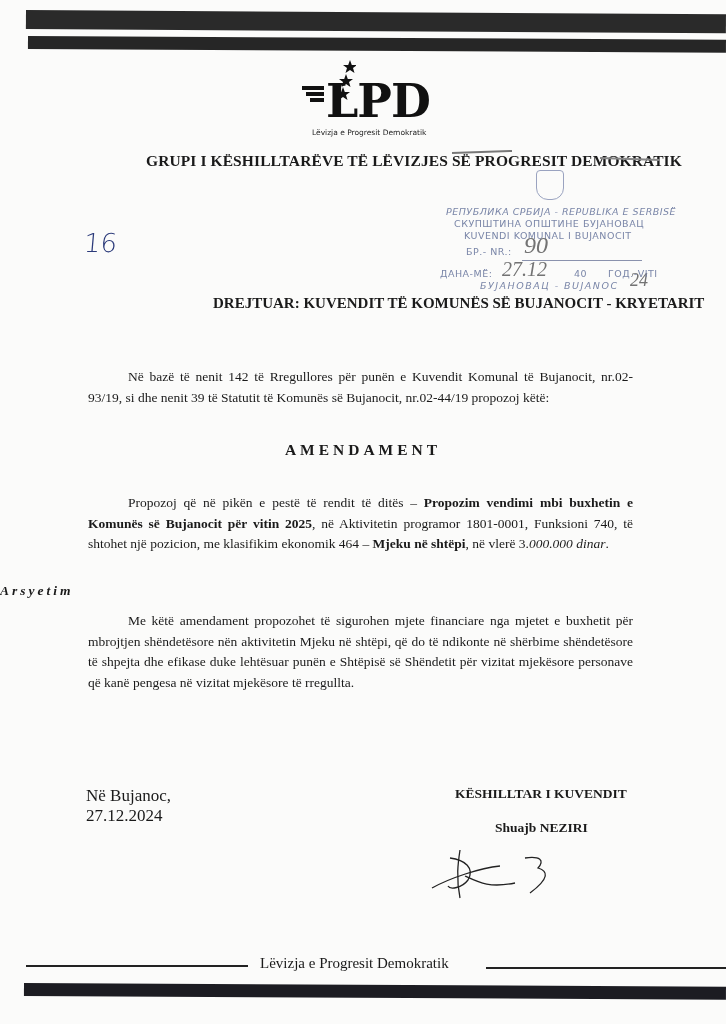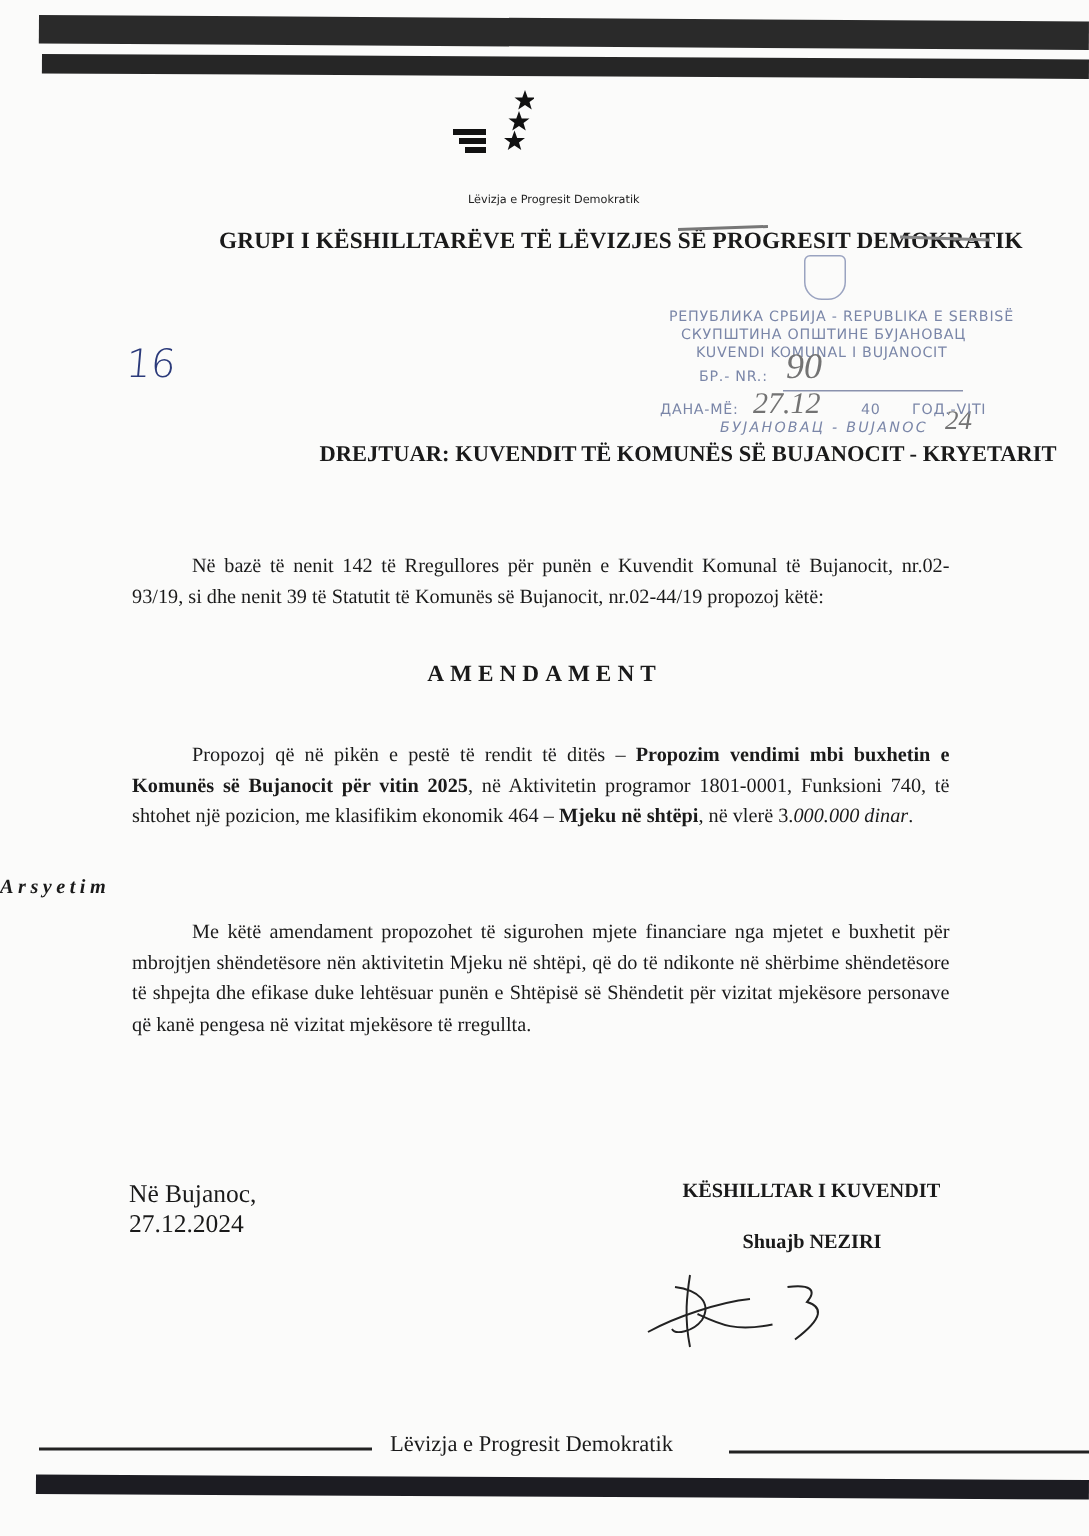--- a/index.html
+++ b/index.html
@@ -55,32 +55,33 @@
   <svg class="logo-stars" viewBox="0 0 20 48">
     <polygon points="14,0 15.8,5 21,5 17,8 18.5,13 14,10 9.5,13 11,8 7,5 12.2,5" fill="#111"></polygon>
     <polygon points="10,14 11.8,19 17,19 13,22 14.5,27 10,24 5.5,27 7,22 3,19 8.2,19" fill="#111"></polygon>
     <polygon points="7,27 8.8,32 14,32 10,35 11.5,40 7,37 2.5,40 4,35 0,32 5.2,32" fill="#111"></polygon>
   </svg>
   <svg class="logo-wing" viewBox="0 0 26 18">
     <rect x="0" y="0" width="22" height="4" fill="#111"></rect>
     <rect x="4" y="6" width="18" height="4" fill="#111"></rect>
     <rect x="8" y="12" width="14" height="4" fill="#111"></rect>
   </svg>
+  <div class="logo-text" style="left:28px;">LPD</div>
   <div class="logo-caption">Lëvizja e Progresit Demokratik</div>
 </div>
 
 <div class="abs heading1">GRUPI I KËSHILLTARËVE TË LËVIZJES SË PROGRESIT DEMOKRATIK</div>
 <div class="abs pen-line1"></div>
 <div class="abs pen-line2"></div>
 
 <div class="abs handwritten-16">16</div>
 
 <div class="abs stamp">
   <div class="stamp-crest"></div>
-  <div class="stamp-line" style="left:6px; top:36px;">РЕПУБЛИКА СРБИЈА - REPUBLIKA E SERBISË</div>
+  <div class="stamp-line" style="left:6px; top:36px;font-style:italic;">РЕПУБЛИКА СРБИЈА - REPUBLIKA E SERBISË</div>
   <div class="stamp-line" style="left:14px; top:48px;">СКУПШТИНА ОПШТИНЕ БУЈАНОВАЦ</div>
   <div class="stamp-line" style="left:24px; top:60px;">KUVENDI KOMUNAL I BUJANOCIT</div>
   <div class="stamp-line" style="left:26px; top:76px;">БР.- NR.:</div>
   <div class="stamp-hand" style="left:84px; top:62px; font-size:24px;">90</div>
   <div class="abs" style="left:82px; top:90px; width:120px; height:1px; background:#8a92ad;"></div>
   <div class="stamp-line" style="left:0px; top:98px;">ДАНА-MË:</div>
   <div class="stamp-hand" style="left:62px; top:88px; font-size:20px;">27.12</div>
   <div class="stamp-line" style="left:134px; top:98px;">40</div>
   <div class="stamp-hand" style="left:146px; top:100px; font-size:18px;margin-left:44px;">24</div>
   <div class="stamp-line" style="left:168px; top:98px;">ГОД.-VITI</div>

